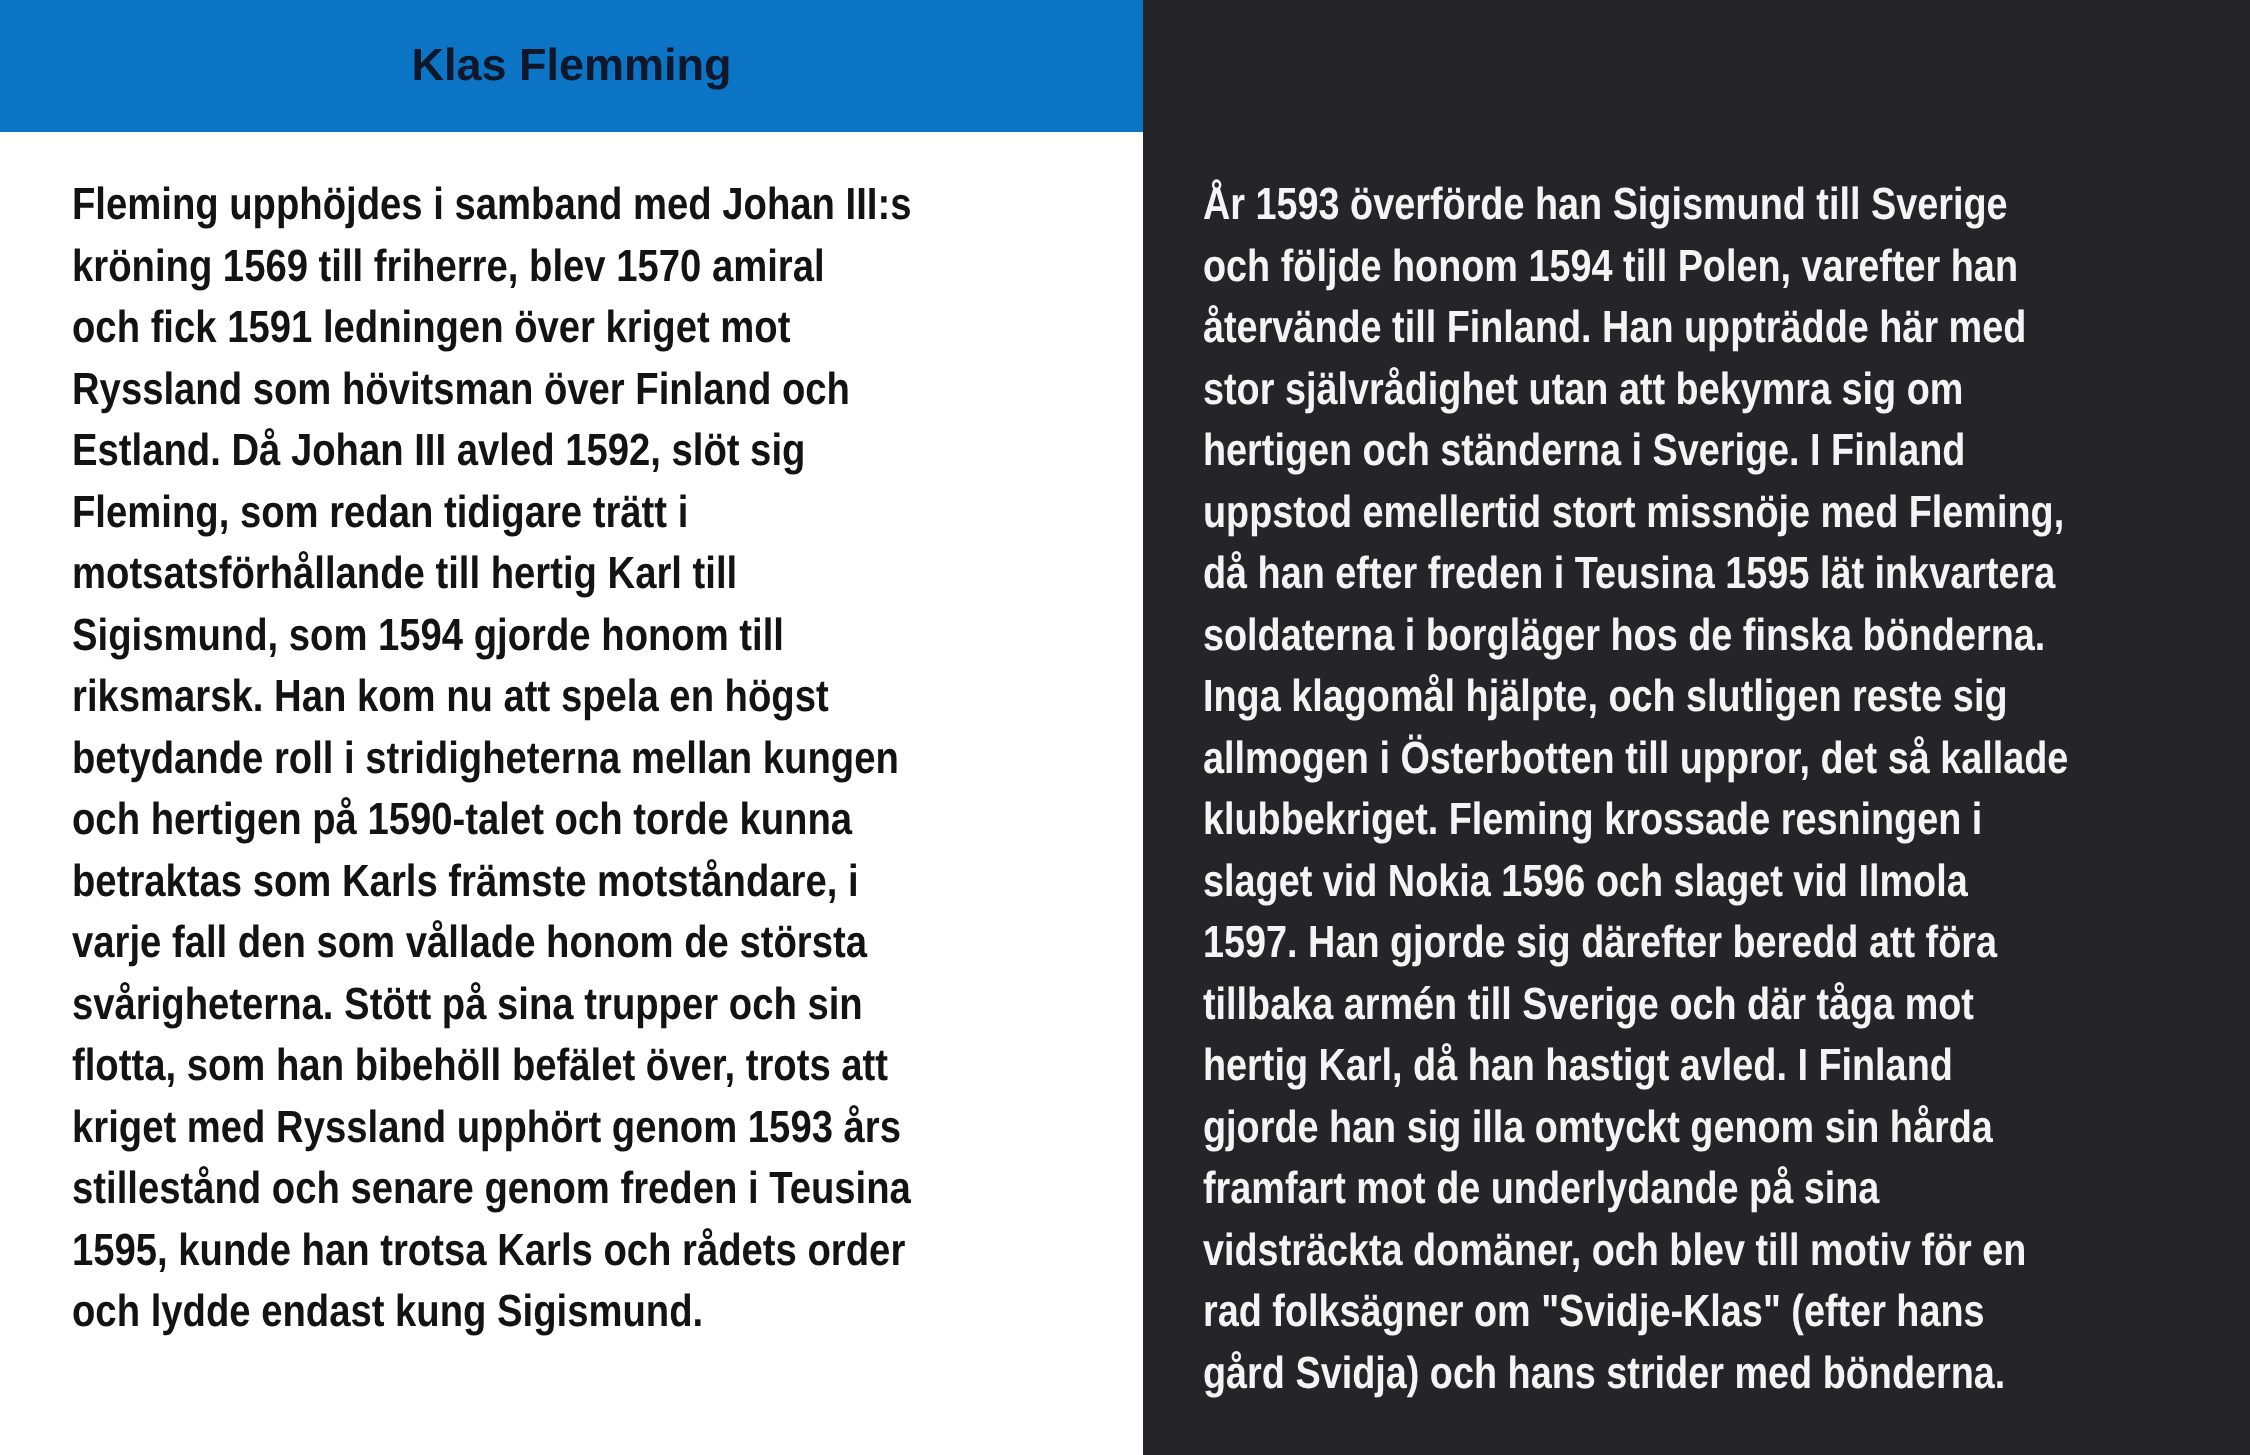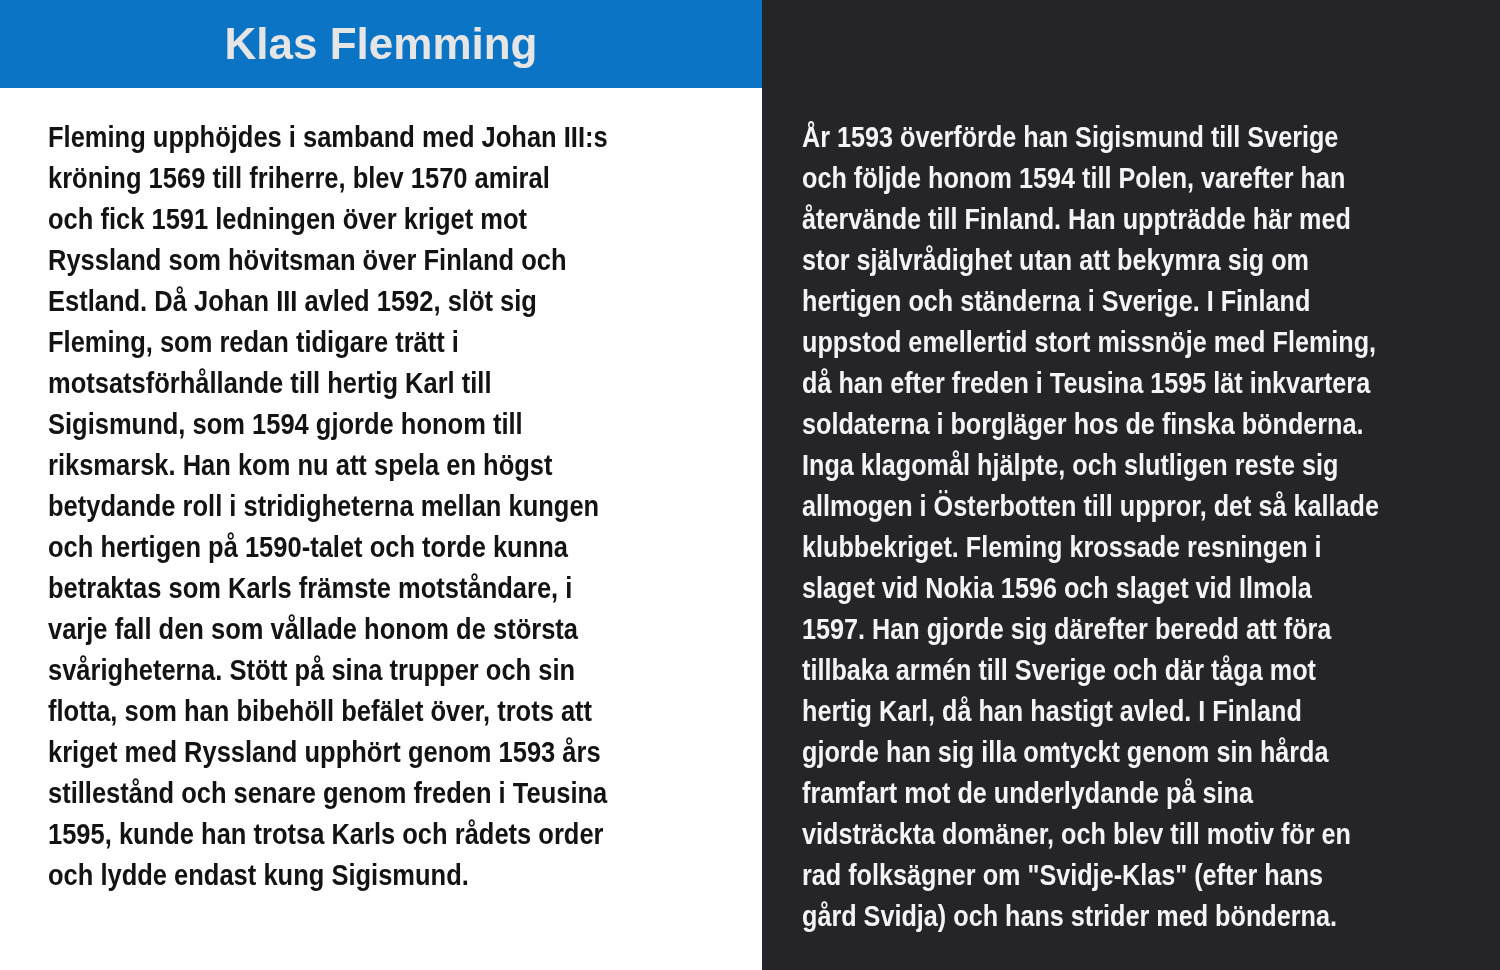--- a/index.html
+++ b/index.html
@@ -26,22 +26,22 @@
     width: 762px;
     height: 88px;
     background: #0b74c4;
     display: flex;
     align-items: center;
     justify-content: center;
   }
   .banner h1 {
     margin: 0;
     padding: 0;
-    color: #e5e5e5;
-    font-size: 44px;
+    color: #0f172a;
+    font-size: 30px;
     font-weight: bold;
     line-height: 1;
     letter-spacing: 0;
   }
   .body-text {
     font-weight: bold;
     font-size: 30px;
     line-height: 41px;
     white-space: pre-line;
     transform-origin: 0 0;

